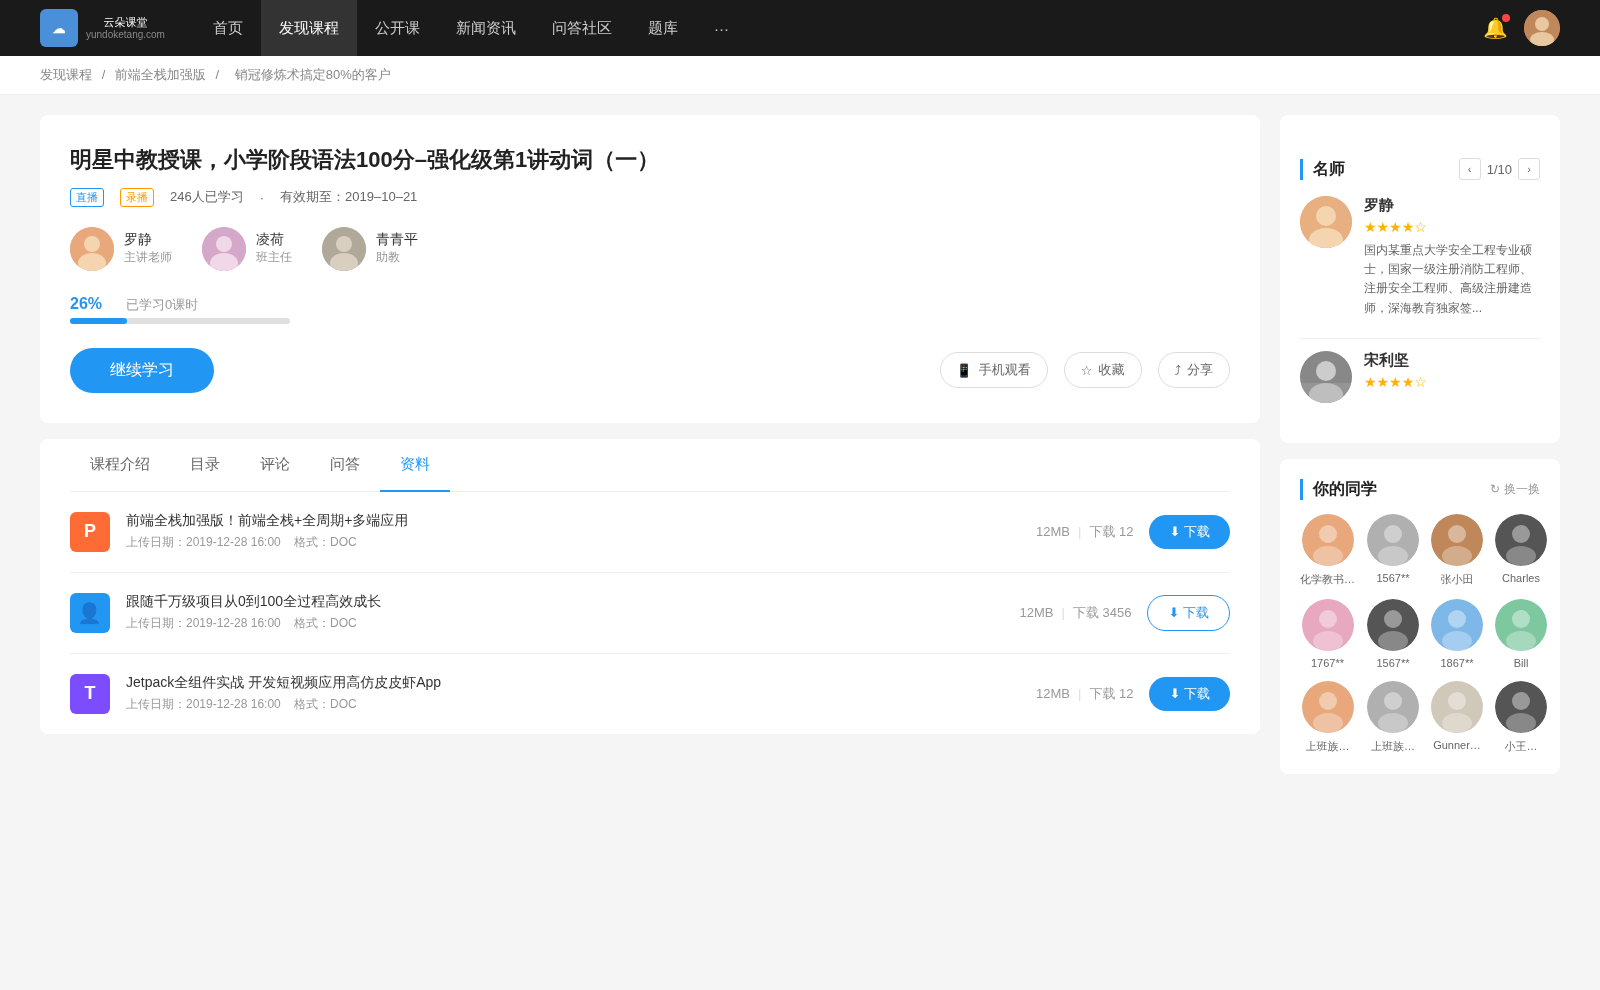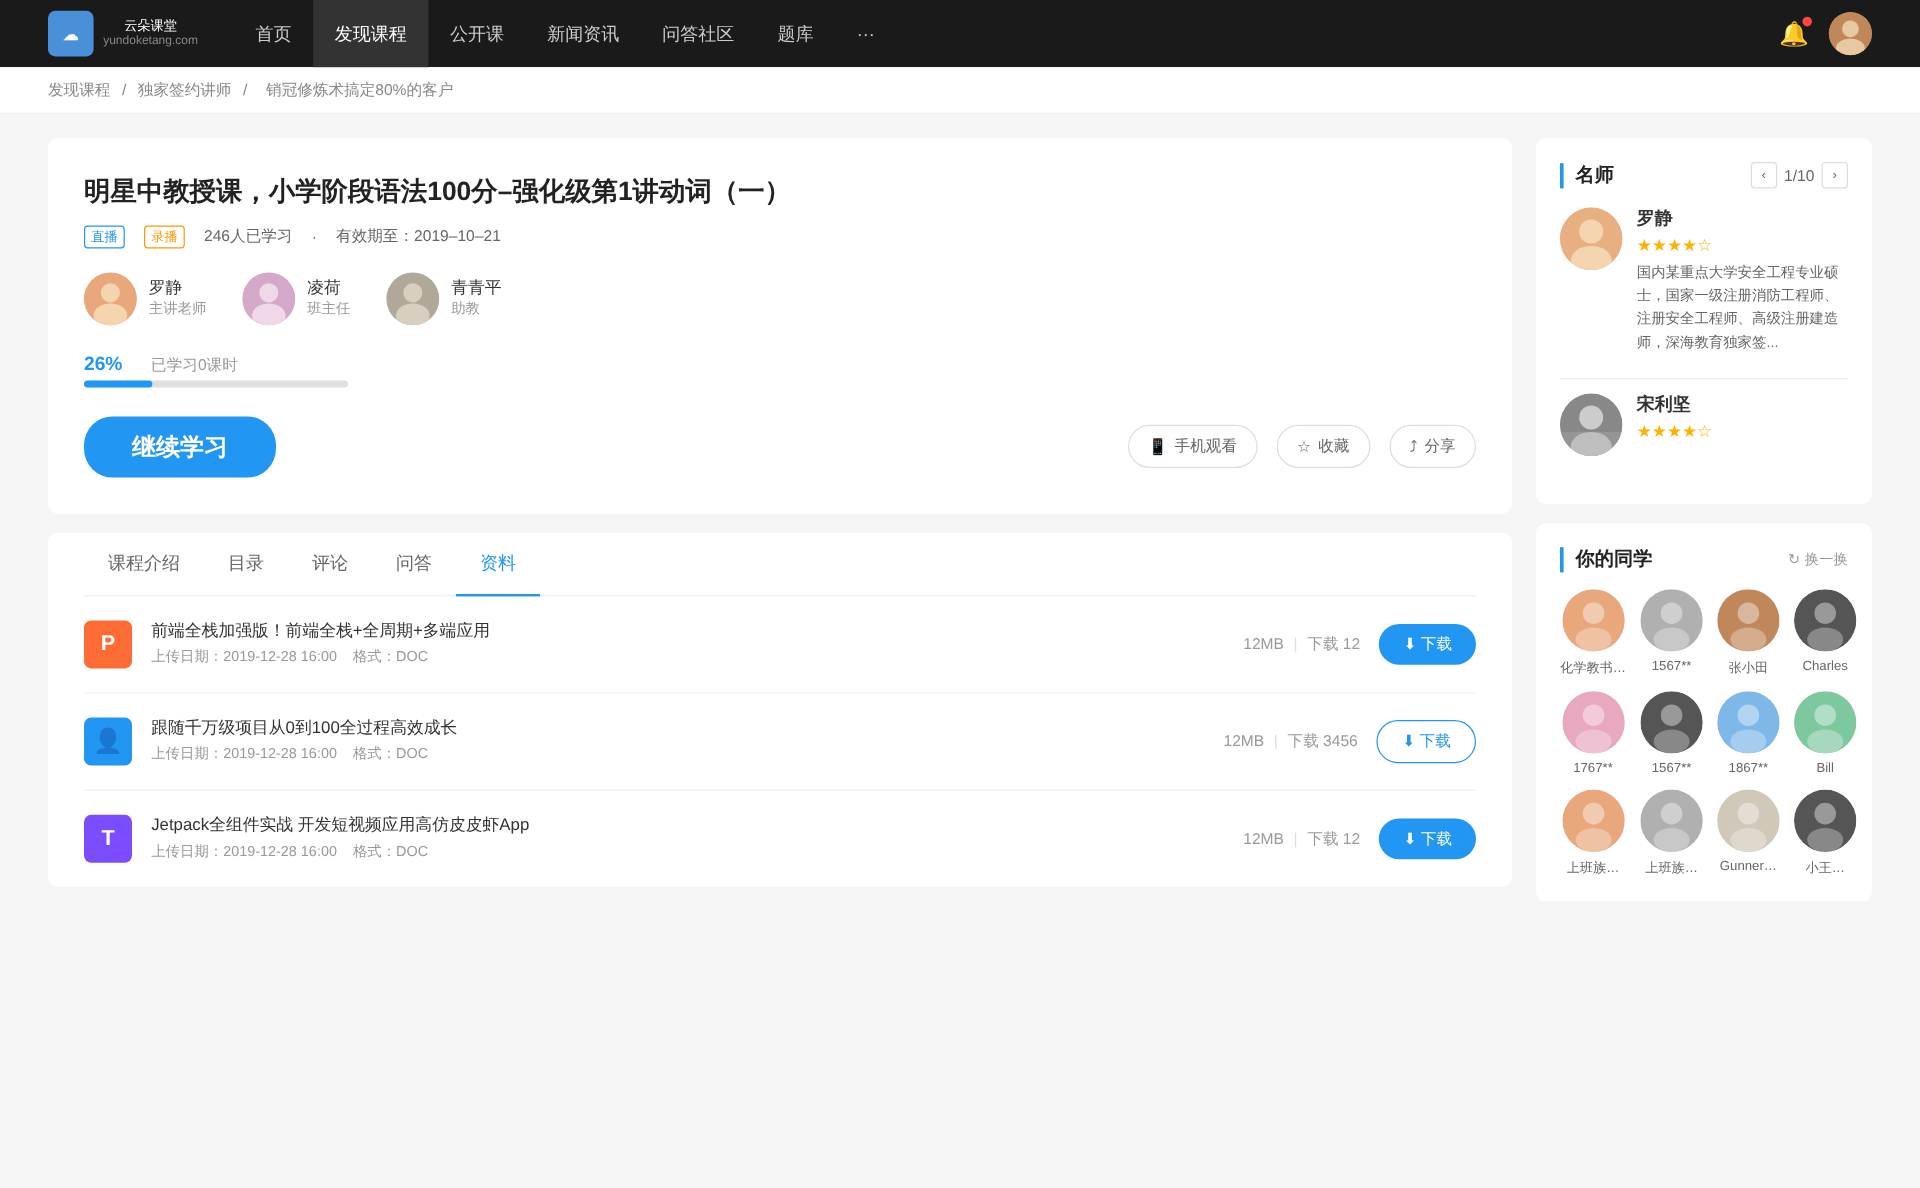--- a/index.html
+++ b/index.html
@@ -48,21 +48,21 @@
     .teacher-name { font-size: 14px; font-weight: 500; color: #333; }
     .teacher-role { font-size: 12px; color: #999; }
 
     .progress-section { margin-bottom: 24px; }
     .progress-label { color: #2196F3; font-size: 16px; font-weight: bold; margin-bottom: 6px; }
     .progress-sublabel { color: #999; font-size: 13px; margin-left: 20px; }
     .progress-bar-wrap { background: #e0e0e0; border-radius: 4px; height: 6px; width: 220px; margin-top: 4px; }
     .progress-bar-fill { background: #2196F3; height: 6px; border-radius: 4px; }
 
     .action-row { display: flex; align-items: center; gap: 20px; }
-    .btn-continue { background: #2196F3; color: white; border: none; border-radius: 24px; padding: 12px 40px; font-size: 20px; cursor: pointer; font-weight: 700; }
+    .btn-continue { background: #2196F3; color: white; border: none; border-radius: 24px; padding: 12px 40px; font-size: 16px; cursor: pointer; font-weight: 400; }
     .action-btns { display: flex; gap: 16px; margin-left: auto; }
     .action-btn { display: flex; align-items: center; gap: 6px; color: #666; background: none; border: 1px solid #ddd; border-radius: 20px; padding: 8px 16px; cursor: pointer; font-size: 13px; }
 
     
     .tabs-card { background: white; border-radius: 8px; padding: 0 30px; }
     .tabs-row { display: flex; border-bottom: 1px solid #eee; }
     .tab-item { padding: 16px 20px; font-size: 15px; color: #666; cursor: pointer; border-bottom: 2px solid transparent; margin-bottom: -1px; }
     .tab-item.active { color: #2196F3; border-bottom-color: #2196F3; font-weight: 500; }
 
     
@@ -79,21 +79,21 @@
     .resource-stats { color: #999; font-size: 13px; white-space: nowrap; }
     .sep { margin: 0 8px; color: #ddd; }
     .btn-download { border: 1px solid #2196F3; color: #2196F3; background: white; border-radius: 20px; padding: 8px 20px; cursor: pointer; font-size: 13px; display: flex; align-items: center; gap: 6px; }
     .btn-download-filled { background: #2196F3; color: white; border: none; border-radius: 20px; padding: 8px 20px; cursor: pointer; font-size: 13px; display: flex; align-items: center; gap: 6px; }
 
     
     .right-panel { width: 280px; flex-shrink: 0; }
 
     
     .side-card { background: white; border-radius: 8px; padding: 20px; margin-bottom: 16px; }
-    .side-card-header { display: flex; align-items: center; justify-content: space-between; margin-bottom: 16px; }
+    .side-card-header { display: flex; align-items: center; justify-content: space-between; margin-bottom: 16px; margin-top: 23px; }
     .side-card-title { font-size: 16px; font-weight: bold; color: #222; border-left: 3px solid #2196F3; padding-left: 10px; }
     .pagination-small { display: flex; align-items: center; gap: 6px; color: #666; font-size: 13px; }
     .page-btn { background: none; border: 1px solid #ddd; border-radius: 3px; width: 22px; height: 22px; cursor: pointer; display: flex; align-items: center; justify-content: center; font-size: 11px; color: #666; }
 
     .teacher-side-item { display: flex; gap: 12px; margin-bottom: 20px; }
     .teacher-side-avatar { width: 52px; height: 52px; border-radius: 50%; background: #ddd; flex-shrink: 0; overflow: hidden; display: flex; align-items: center; justify-content: center; font-size: 22px; }
     .teacher-side-info { flex: 1; }
     .teacher-side-name { font-size: 15px; font-weight: bold; margin-bottom: 4px; }
     .stars { color: #FFB300; font-size: 14px; margin-bottom: 6px; }
     .teacher-side-desc { font-size: 12px; color: #666; line-height: 1.6; }
@@ -149,21 +149,21 @@
         <circle cx="18" cy="14" r="7" fill="#e8c8a0"></circle>
         <ellipse cx="18" cy="30" rx="12" ry="8" fill="#e8c8a0"></ellipse>
       </svg>
     </div>
   </div>
 </nav>
 
 <div class="breadcrumb">
   <a href="#">发现课程</a>
   <span> / </span>
-  <a href="#">独家签约讲师</a>
+  <a href="#">前端全栈加强版</a>
   <span> / </span>
   <span>销冠修炼术搞定80%的客户</span>
 </div>
 
 <div class="main-container">
 
   <div class="left-panel">
 
     <div class="course-header-card">
       <h1 class="course-title">明星中教授课，小学阶段语法100分–强化级第1讲动词（一）</h1>

